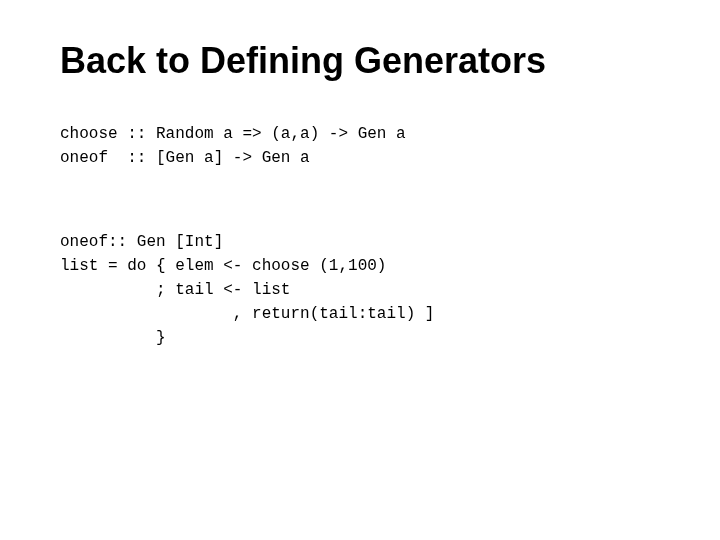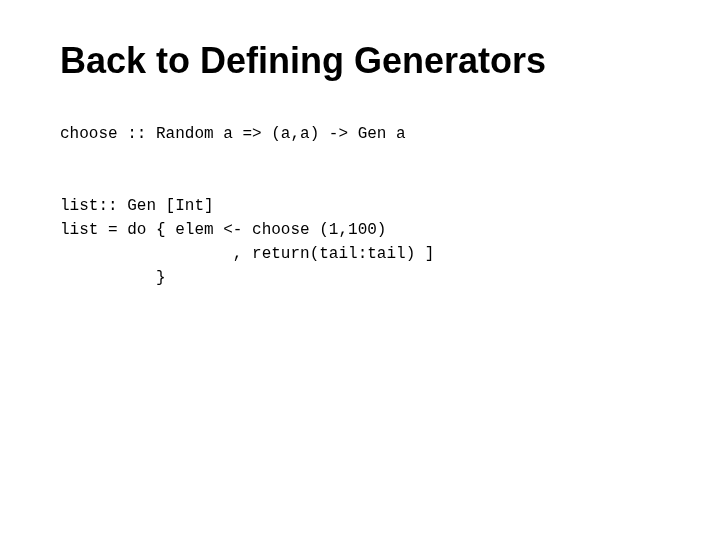--- a/index.html
+++ b/index.html
@@ -34,36 +34,38 @@
     }
 
     .code-block {
       font-family: 'Courier New', Courier, monospace;
       font-size: 16px;
       color: #000000;
       line-height: 1.5;
     }
 
     .code-section-1 {
-      margin-bottom: 48px;
+      margin-bottom: 60px;
     }
 
     .code-line {
       white-space: pre;
     }
   </style>
 </head>
 <body>
 
 <div class="slide-container">
   <h1 class="title">Back to Defining Generators</h1>
 
   <div class="code-block code-section-1">
     <div class="code-line">choose :: Random a =&gt; (a,a) -&gt; Gen a</div>
+    <div class="code-line">oneof  :: [Gen a] -&gt; Gen a</div>
   </div>
 
   <div class="code-block">
-    <div class="code-line">list:: Gen [Int]</div>
+    <div class="code-line">oneof:: Gen [Int]</div>
     <div class="code-line">list = do { elem &lt;- choose (1,100)</div>
+    <div class="code-line">          ; tail &lt;- list</div>
     <div class="code-line">                  , return(tail:tail) ]</div>
     <div class="code-line">          }</div>
   </div>
 </div>
 
 </body></html>

